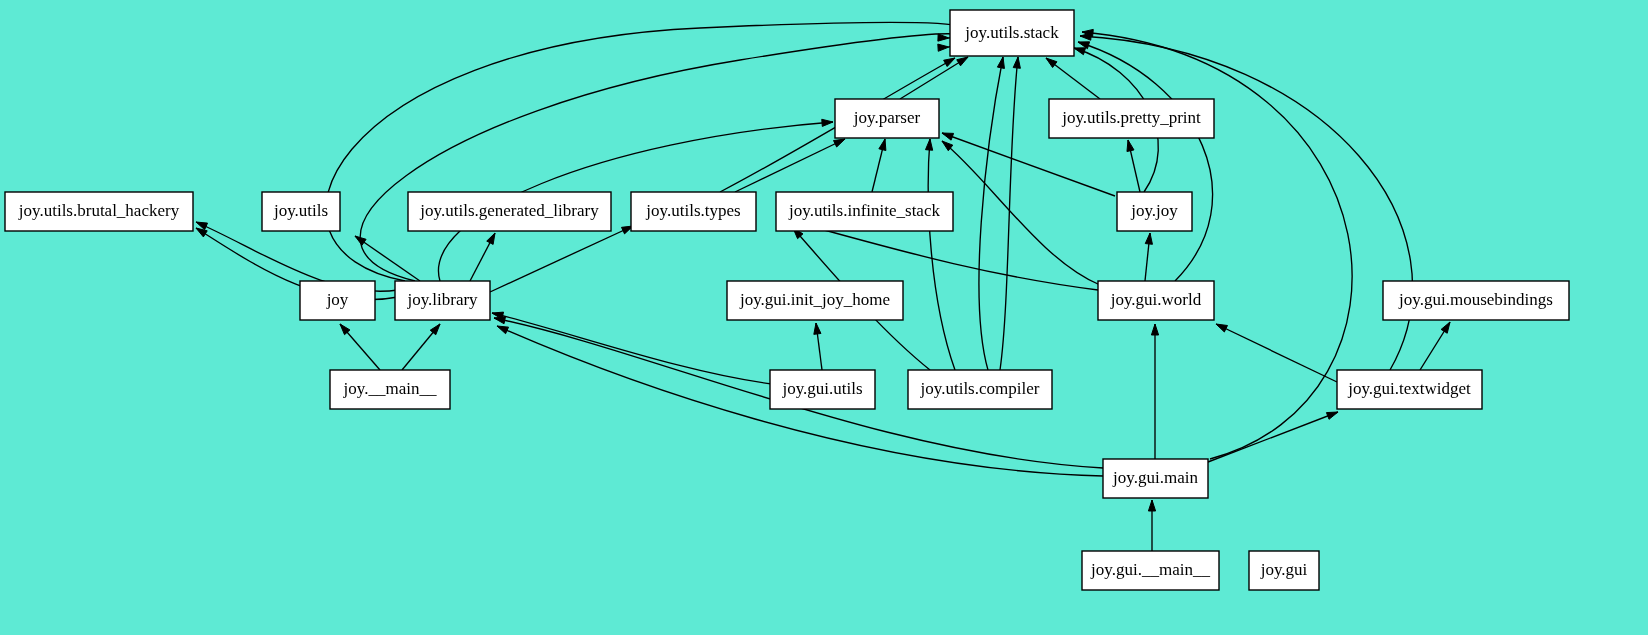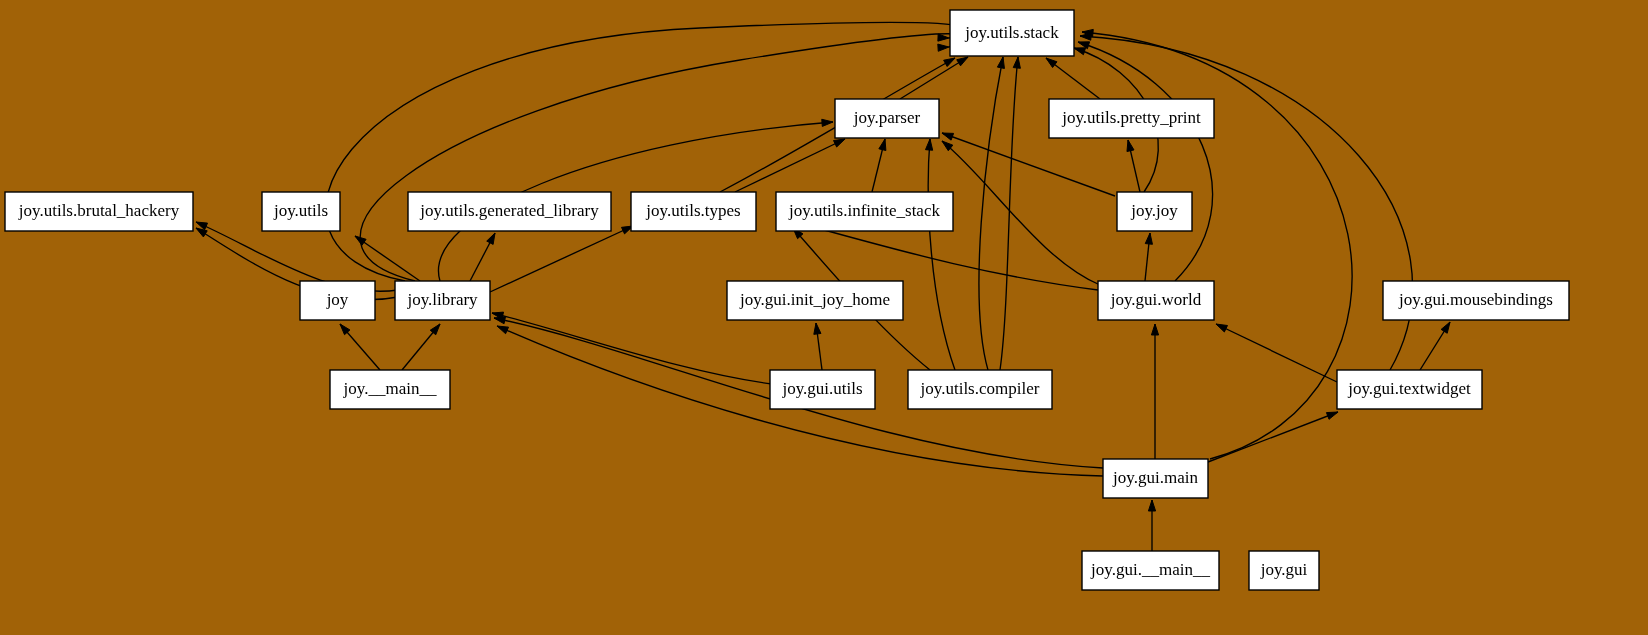--- a/index.html
+++ b/index.html
@@ -4,21 +4,21 @@
 <style>
   html, body {
     margin: 0;
     padding: 0;
     background: #ffffff;
   }
   #graph-root {
     position: relative;
     width: 1648px;
     height: 635px;
-    background: #a16207;
+    background: #5eead4;
     font-family: "Liberation Serif", "DejaVu Serif", serif;
     overflow: hidden;
   }
   svg#graph-canvas {
     position: absolute;
     left: 0;
     top: 0;
     width: 1648px;
     height: 635px;
     display: block;

